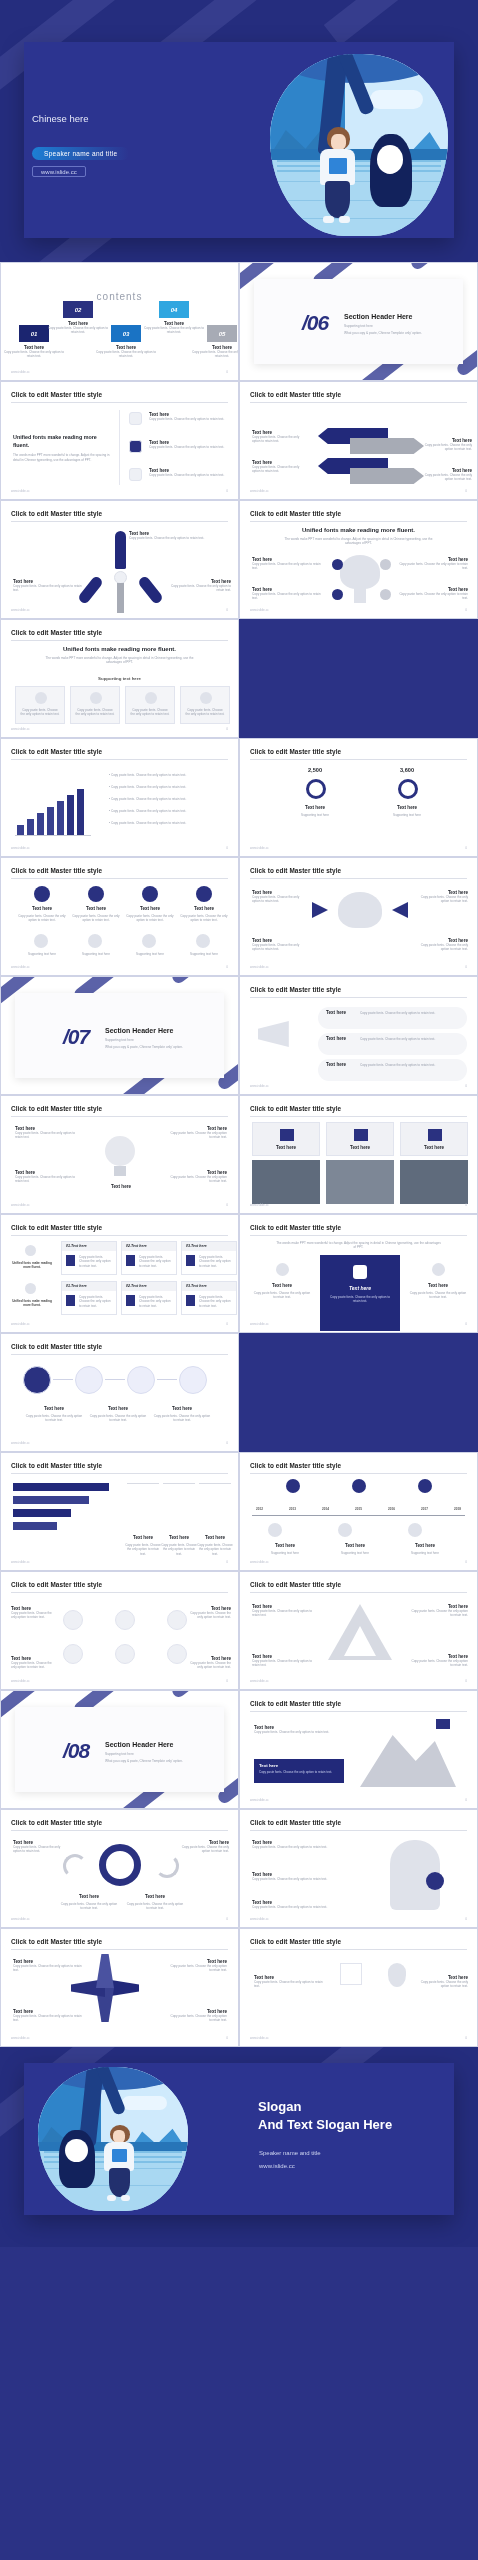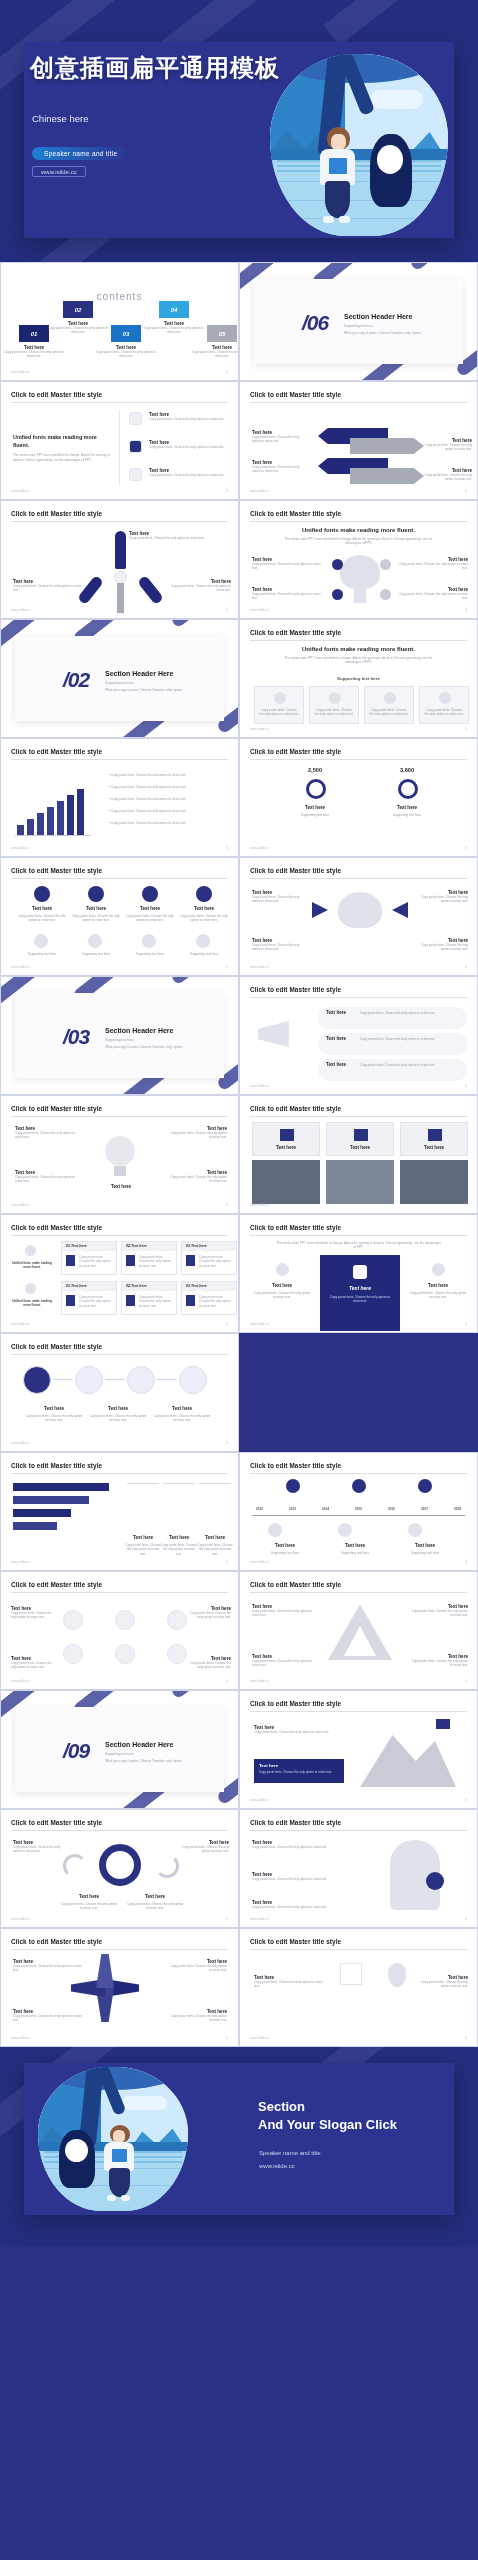--- a/index.html
+++ b/index.html
@@ -166,21 +166,20 @@
           <div class="person-face"></div>
         <div class="person-body"></div>
           <div class="book"></div>
         <div class="legs"></div>
         <div class="shoe" style="left:30%"></div>
           <div class="shoe" style="left:39%"></div>
       </div>
     </div>
   </div>
 
-  <div class="hero-title">创意插画扁平通用模板</div>
   <div class="hero-sub">Chinese here</div>
   <div class="hero-badge">Speaker name and title</div>
   <div class="hero-url">www.islide.cc</div>
 </div>
 
 <div class="deck" id="deck">
     <div class="row">
       <div class="slide ">
         <div class="cts">contents</div>
         <div class="chip" style="left:18px;top:62px;background:#1b2570">01</div>
@@ -329,34 +328,20 @@
         </div>
         <div class="circ" style="position:absolute;left:92px;top:58px;width:11px;height:11px;background:#2a3180"></div>
      <div class="circ" style="position:absolute;left:140px;top:58px;width:11px;height:11px;background:#c9ccd6"></div>
      <div class="circ" style="position:absolute;left:92px;top:88px;width:11px;height:11px;background:#2a3180"></div>
      <div class="circ" style="position:absolute;left:140px;top:88px;width:11px;height:11px;background:#c9ccd6"></div>
         <div class="foot">www.islide.cc</div>
           <div class="pg">0</div>
       </div>
     </div>
     <div class="row">
-      <div class="slide sec">
-        <div class="band">
-      <i style="left:-40px;top:-4px"></i>
-          <i style="left:62px;top:-22px"></i>
-      <i style="left:160px;top:-40px"></i>
-          <i style="left:104px;top:86px"></i>
-      <i style="left:206px;top:66px"></i>
-        </div>
-    <div class="inner"></div>
-    <div class="num">/02</div>
-    <div class="sh">Section Header Here</div>
-    <div class="sp">Supporting text here</div>
-    <div class="sp2">What you copy &amp; paste, Chinese Template only' option.</div>
-      </div>
       <div class="slide ">
         <div class="ttl">Click to edit Master title style</div>
           <div class="rule"></div>
         <div style="position:absolute;left:0;right:0;top:26px;text-align:center;font-size:6px;font-weight:bold;color:#24272e">Unified fonts make reading more fluent.</div>
      <div style="position:absolute;left:40px;right:40px;top:36px;text-align:center" class="tb">The words make PPT more wonderful to change. Adjust the spacing in detail in Chinese typesetting, use the advantages of PPT.</div>
      <div style="position:absolute;left:0;right:0;top:56px;text-align:center;font-size:4.4px;font-weight:bold;color:#555">Supporting text here</div>
         <div class="bx" style="left:14px;top:66px;width:50px;height:38px;background:#f4f5f8">
       <div class="circ" style="position:absolute;left:19px;top:5px;width:12px;height:12px;background:#dfe2ea"></div>
       <div class="tb" style="position:absolute;left:4px;right:4px;top:21px;text-align:center">Copy paste fonts. Choose the only option to retain text.</div>
         </div>
@@ -467,21 +452,21 @@
     <div class="row">
       <div class="slide sec">
         <div class="band">
       <i style="left:-40px;top:-4px"></i>
           <i style="left:62px;top:-22px"></i>
       <i style="left:160px;top:-40px"></i>
           <i style="left:104px;top:86px"></i>
       <i style="left:206px;top:66px"></i>
         </div>
     <div class="inner"></div>
-    <div class="num">/03</div>
+    <div class="num">/07</div>
     <div class="sh">Section Header Here</div>
     <div class="sp">Supporting text here</div>
     <div class="sp2">What you copy &amp; paste, Chinese Template only' option.</div>
       </div>
       <div class="slide ">
         <div class="ttl">Click to edit Master title style</div>
           <div class="rule"></div>
         <div style="position:absolute;left:18px;top:44px;width:44px;height:26px;background:#dfe2ea;clip-path:polygon(0 30%,70% 0,70% 100%,0 70%)"></div>
         <div style="position:absolute;left:78px;top:30px;right:10px;height:22px;background:#f4f5f8;border-radius:11px"></div>
       <div class="th" style="position:absolute;left:86px;top:33px">Text here</div>
@@ -739,21 +724,21 @@
     <div class="row">
       <div class="slide sec">
         <div class="band">
       <i style="left:-40px;top:-4px"></i>
           <i style="left:62px;top:-22px"></i>
       <i style="left:160px;top:-40px"></i>
           <i style="left:104px;top:86px"></i>
       <i style="left:206px;top:66px"></i>
         </div>
     <div class="inner"></div>
-    <div class="num">/09</div>
+    <div class="num">/08</div>
     <div class="sh">Section Header Here</div>
     <div class="sp">Supporting text here</div>
     <div class="sp2">What you copy &amp; paste, Chinese Template only' option.</div>
       </div>
       <div class="slide ">
         <div class="ttl">Click to edit Master title style</div>
           <div class="rule"></div>
         <div style="position:absolute;left:120px;top:34px;width:96px;height:62px;background:#c9ccd6;clip-path:polygon(0 100%,34% 16%,58% 58%,78% 26%,100% 100%)"></div>
      <div style="position:absolute;left:196px;top:28px;width:14px;height:10px;background:#2a3180"></div>
         <div style="position:absolute;left:14px;top:34px;width:80px;text-align:left">
@@ -887,17 +872,17 @@
         <div class="person-head" style="left:48%"></div>
           <div class="person-face" style="left:50%"></div>
         <div class="person-body" style="left:44%"></div>
           <div class="book" style="left:49%"></div>
         <div class="legs" style="left:47%"></div>
         <div class="shoe" style="left:46%"></div>
           <div class="shoe" style="left:55%"></div>
       </div>
     </div>
   </div>
-  <div class="fh-t">Section</div>
-  <div class="fh-t2">And Your Slogan Click</div>
+  <div class="fh-t">Slogan</div>
+  <div class="fh-t2">And Text Slogan Here</div>
   <div class="fh-s">Speaker name and title</div>
   <div class="fh-u">www.islide.cc</div>
 </div>
 
 </body></html>

